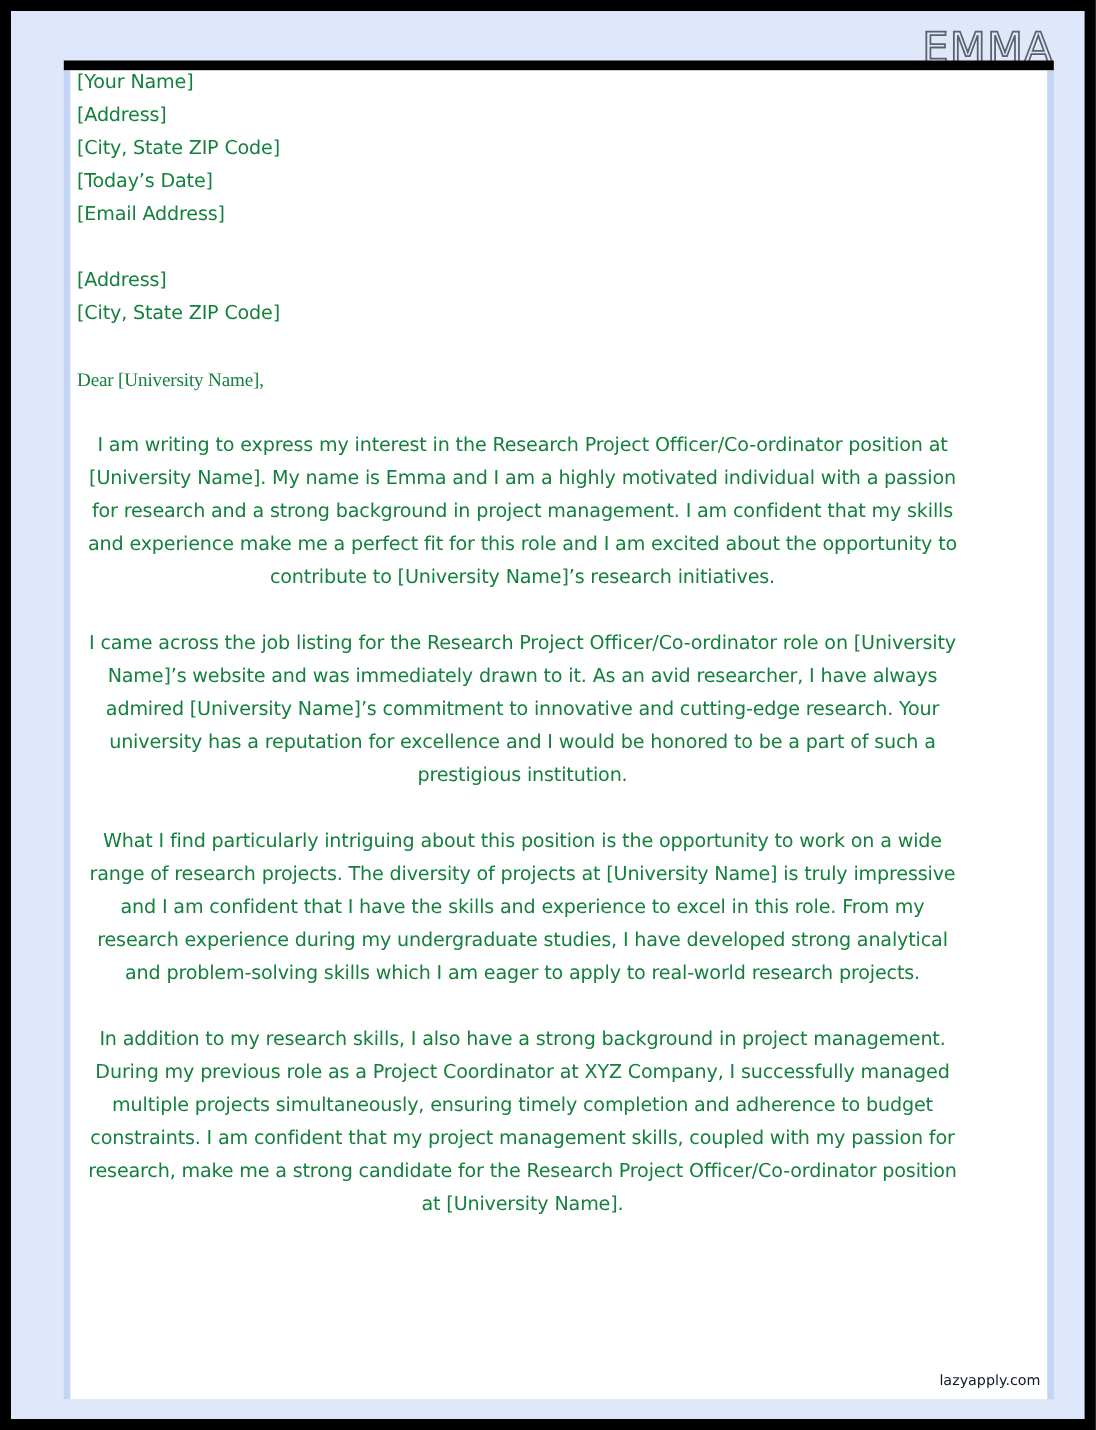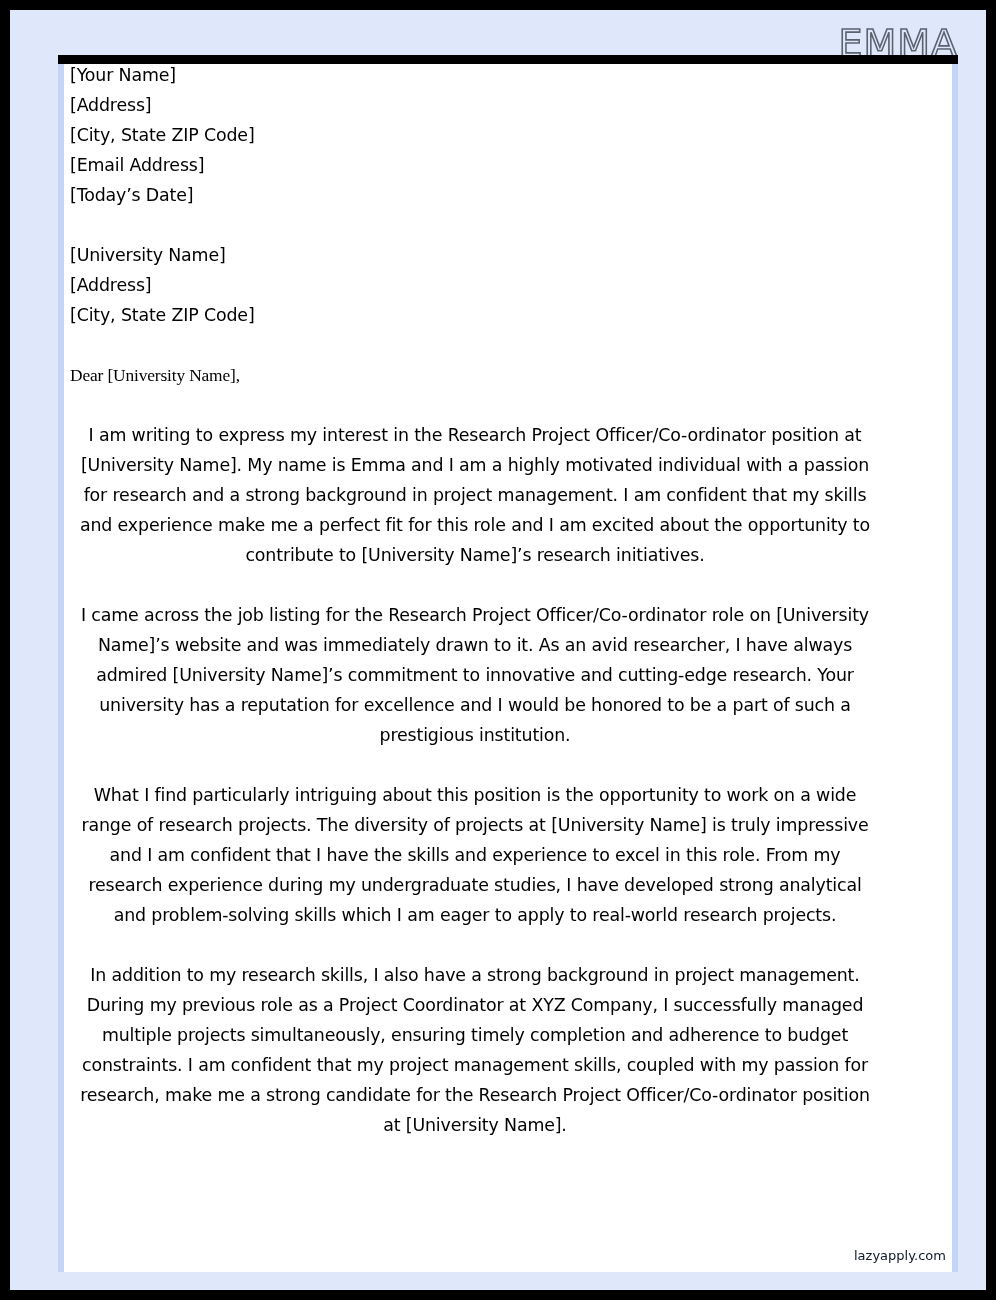--- a/index.html
+++ b/index.html
@@ -96,21 +96,21 @@
   }
 
   .doc-text {
     position: absolute;
     left: 60px;
     top: 50px;
     width: 810px;
     font-family: "DejaVu Sans", sans-serif;
     font-size: 17.4px;
     line-height: 30px;
-    color: #000000;
+    color: #15803d;
     letter-spacing: -0.15px;
   }
 
   .addr-block {
     margin: 0 0 30px 0;
   }
   .addr-line {
     white-space: pre;
   }
 
@@ -153,26 +153,25 @@
       <div class="doc-edge-right"></div>
       <div class="doc-sheet"></div>
     </div>
 
     <div class="doc-text">
 
       <div class="addr-block">
         <div class="addr-line">[Your Name]</div>
         <div class="addr-line">[Address]</div>
         <div class="addr-line">[City, State ZIP Code]</div>
+        <div class="addr-line">[Today’s Date]</div>
         <div class="addr-line">[Email Address]</div>
-        <div class="addr-line">[Today’s Date]</div>
       </div>
 
       <div class="addr-block">
-        <div class="addr-line">[University Name]</div>
         <div class="addr-line">[Address]</div>
         <div class="addr-line">[City, State ZIP Code]</div>
       </div>
 
       <div class="salutation">Dear [University Name],</div>
 
       <p class="para">I am writing to express my interest in the Research Project Officer/Co-ordinator position at [University Name]. My name is Emma and I am a highly motivated individual with a passion for research and a strong background in project management. I am confident that my skills and experience make me a perfect fit for this role and I am excited about the opportunity to contribute to [University Name]’s research initiatives.</p>
       <p class="para">I came across the job listing for the Research Project Officer/Co-ordinator role on [University Name]’s website and was immediately drawn to it. As an avid researcher, I have always admired [University Name]’s commitment to innovative and cutting-edge research. Your university has a reputation for excellence and I would be honored to be a part of such a prestigious institution.</p>
       <p class="para">What I find particularly intriguing about this position is the opportunity to work on a wide range of research projects. The diversity of projects at [University Name] is truly impressive and I am confident that I have the skills and experience to excel in this role. From my research experience during my undergraduate studies, I have developed strong analytical and problem-solving skills which I am eager to apply to real-world research projects.</p>
       <p class="para">In addition to my research skills, I also have a strong background in project management. During my previous role as a Project Coordinator at XYZ Company, I successfully managed multiple projects simultaneously, ensuring timely completion and adherence to budget constraints. I am confident that my project management skills, coupled with my passion for research, make me a strong candidate for the Research Project Officer/Co-ordinator position at [University Name].</p>

